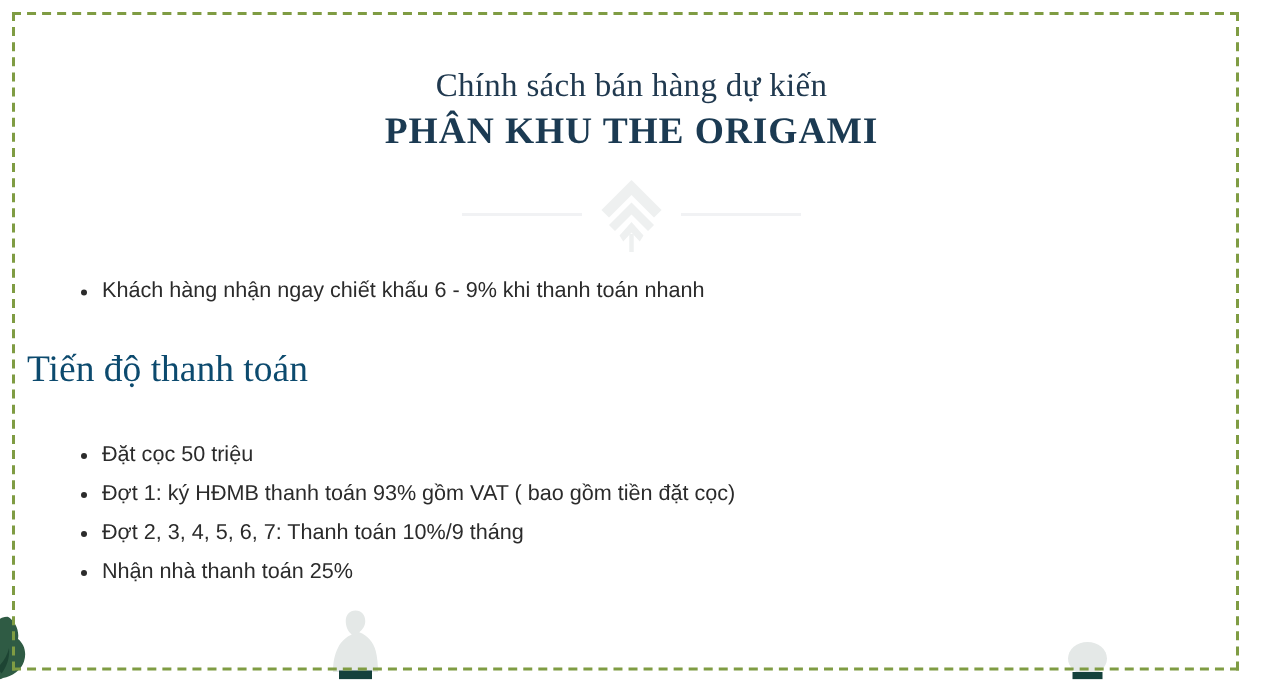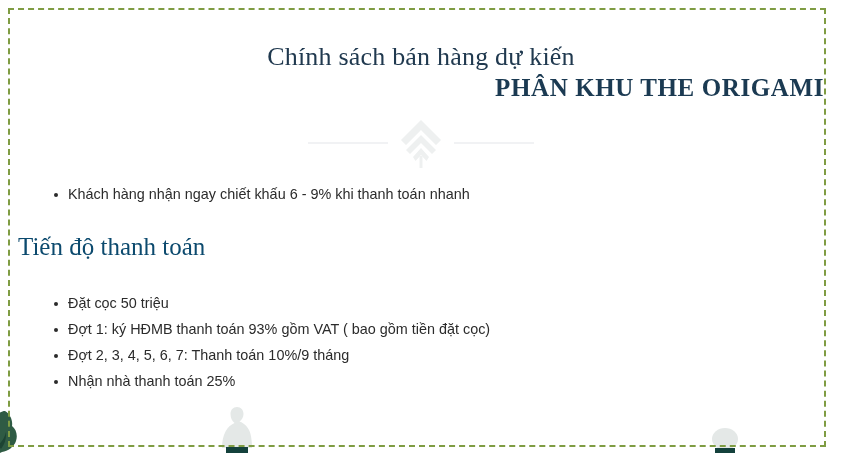--- a/index.html
+++ b/index.html
@@ -63,34 +63,33 @@
     height: 453px;
     box-sizing: border-box;
     padding: 0 18px;
   }
   .title-block {
     text-align: center;
     padding-top: 44px;
   }
   .title-sub {
     font-family: "Liberation Serif", serif;
-    font-size: 26px;
+    font-size: 22px;
     line-height: 26px;
     color: #20394f;
     letter-spacing: 0.2px;
   }
   .title-main {
     font-family: "Liberation Serif", serif;
     font-size: 25px;
     line-height: 32px;
     font-weight: bold;
     color: #1b3a52;
     letter-spacing: 0.6px;
     margin-top: 2px;
-    text-align: right;
   }
   
   .divider {
     display: flex;
     align-items: center;
     justify-content: center;
     margin-top: 14px;
     height: 50px;
   }
   .divider-rule {

